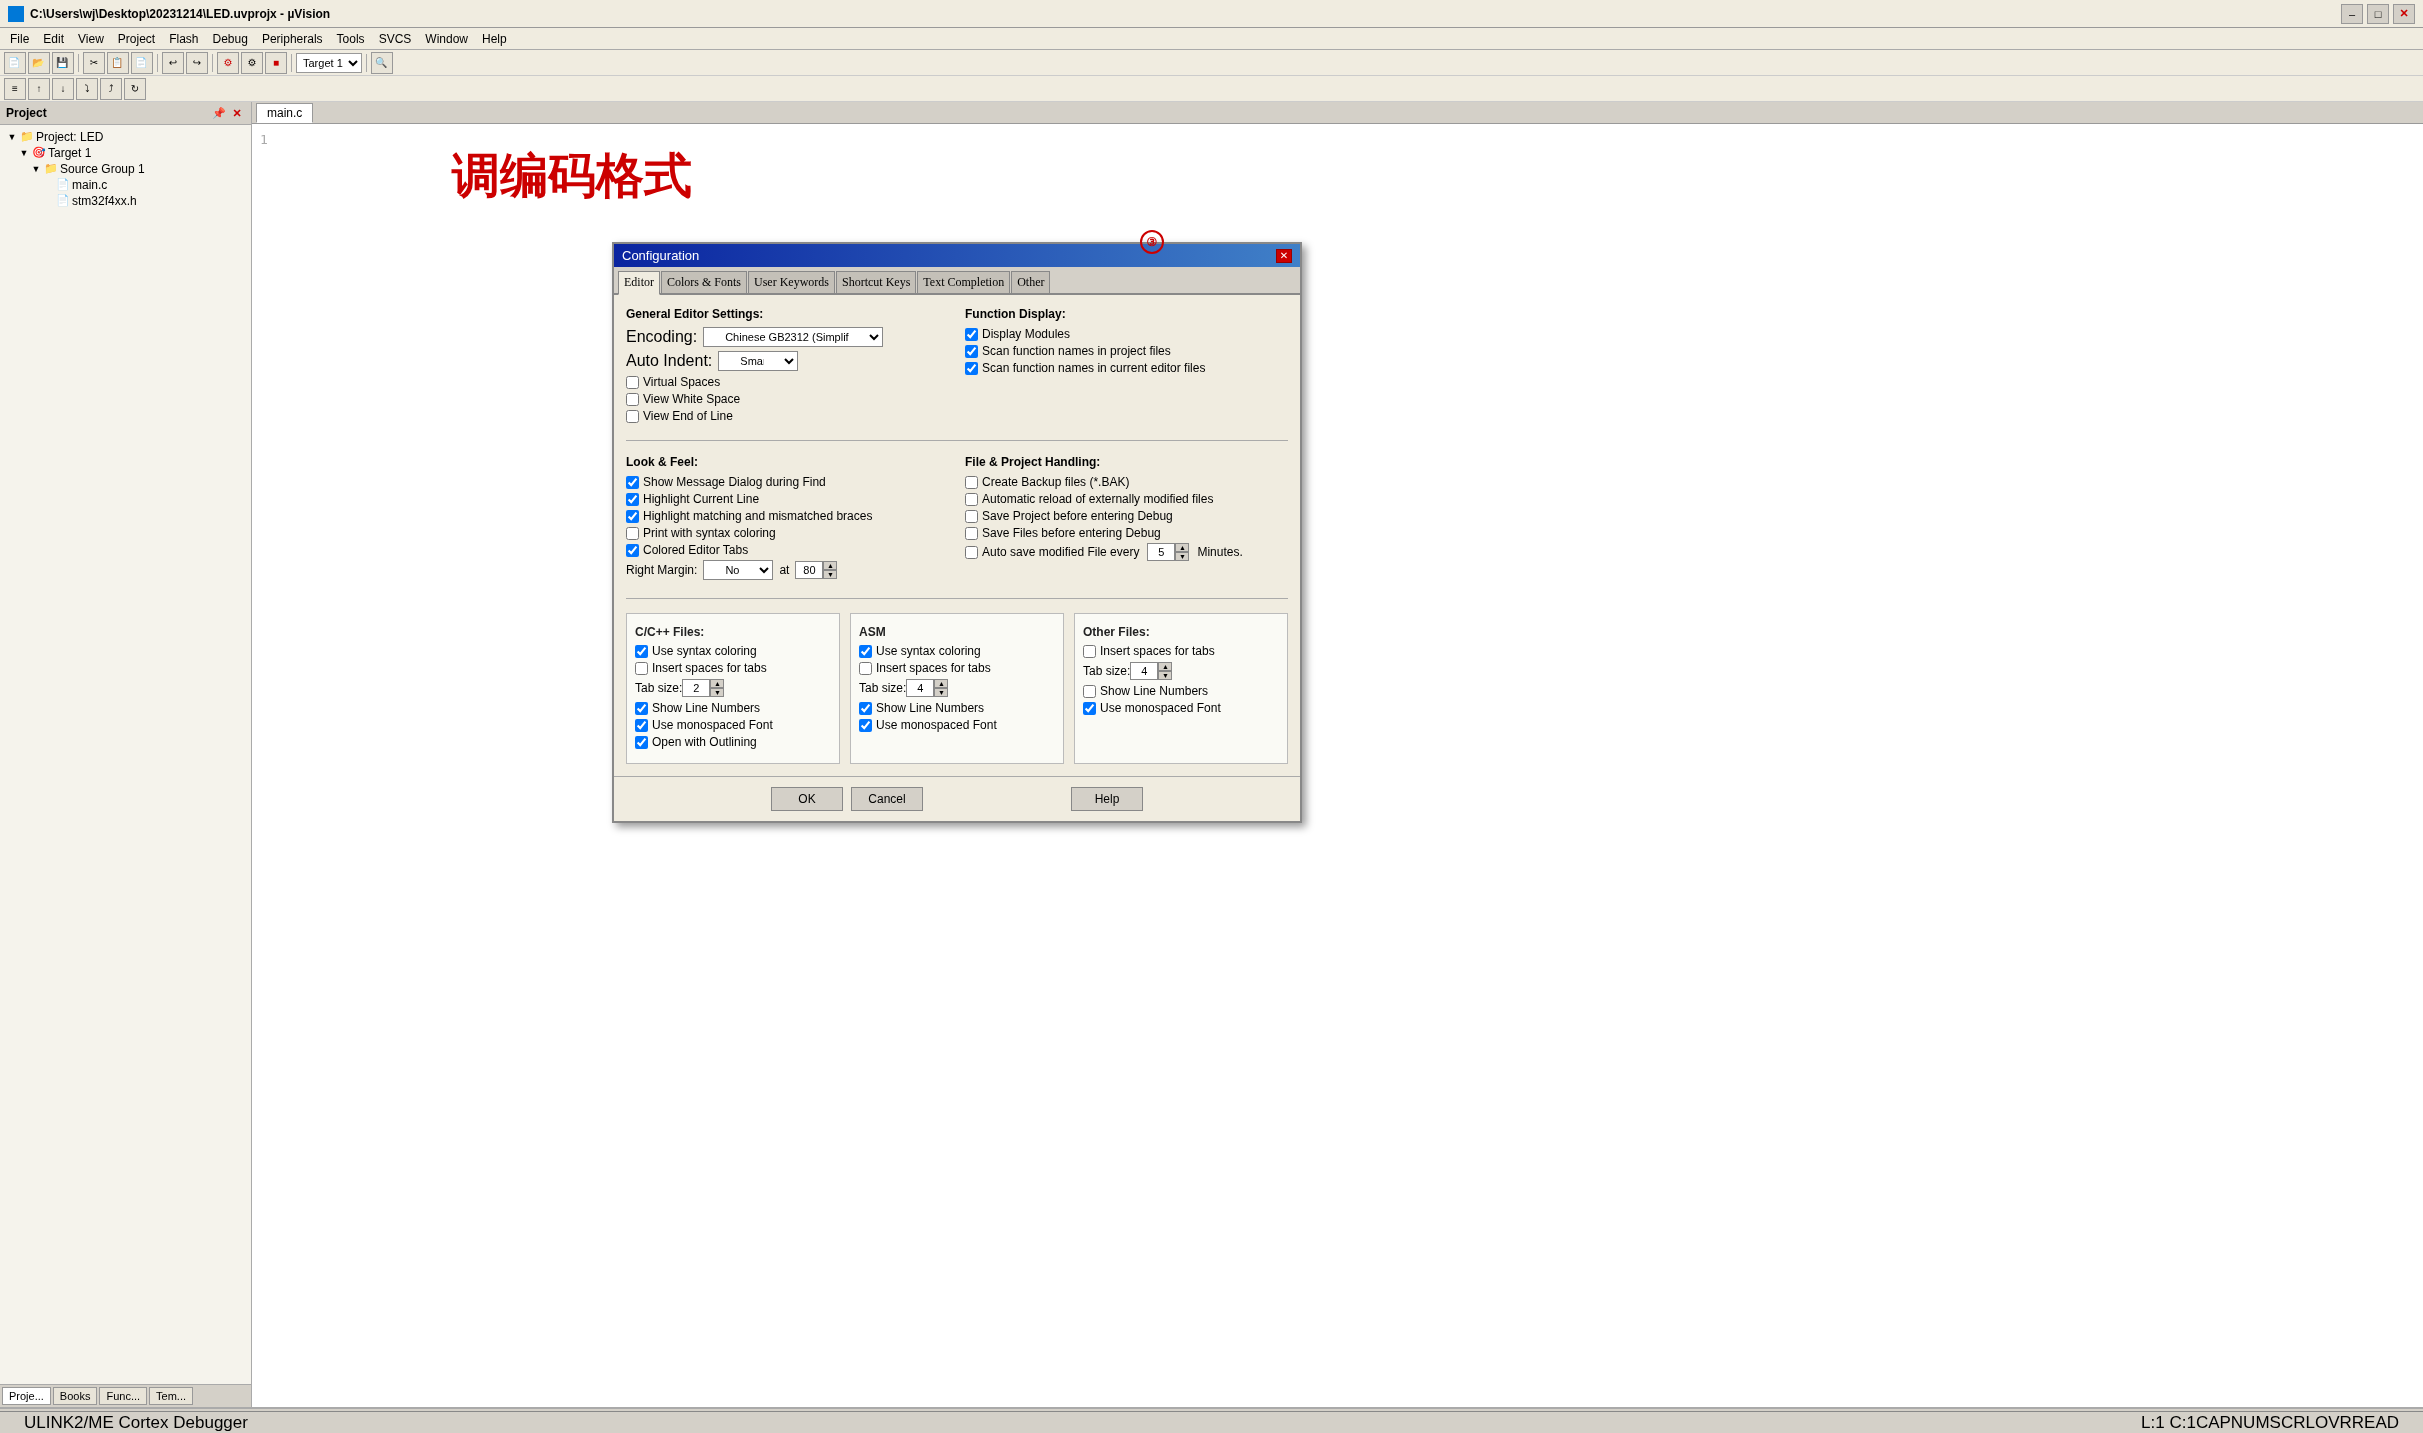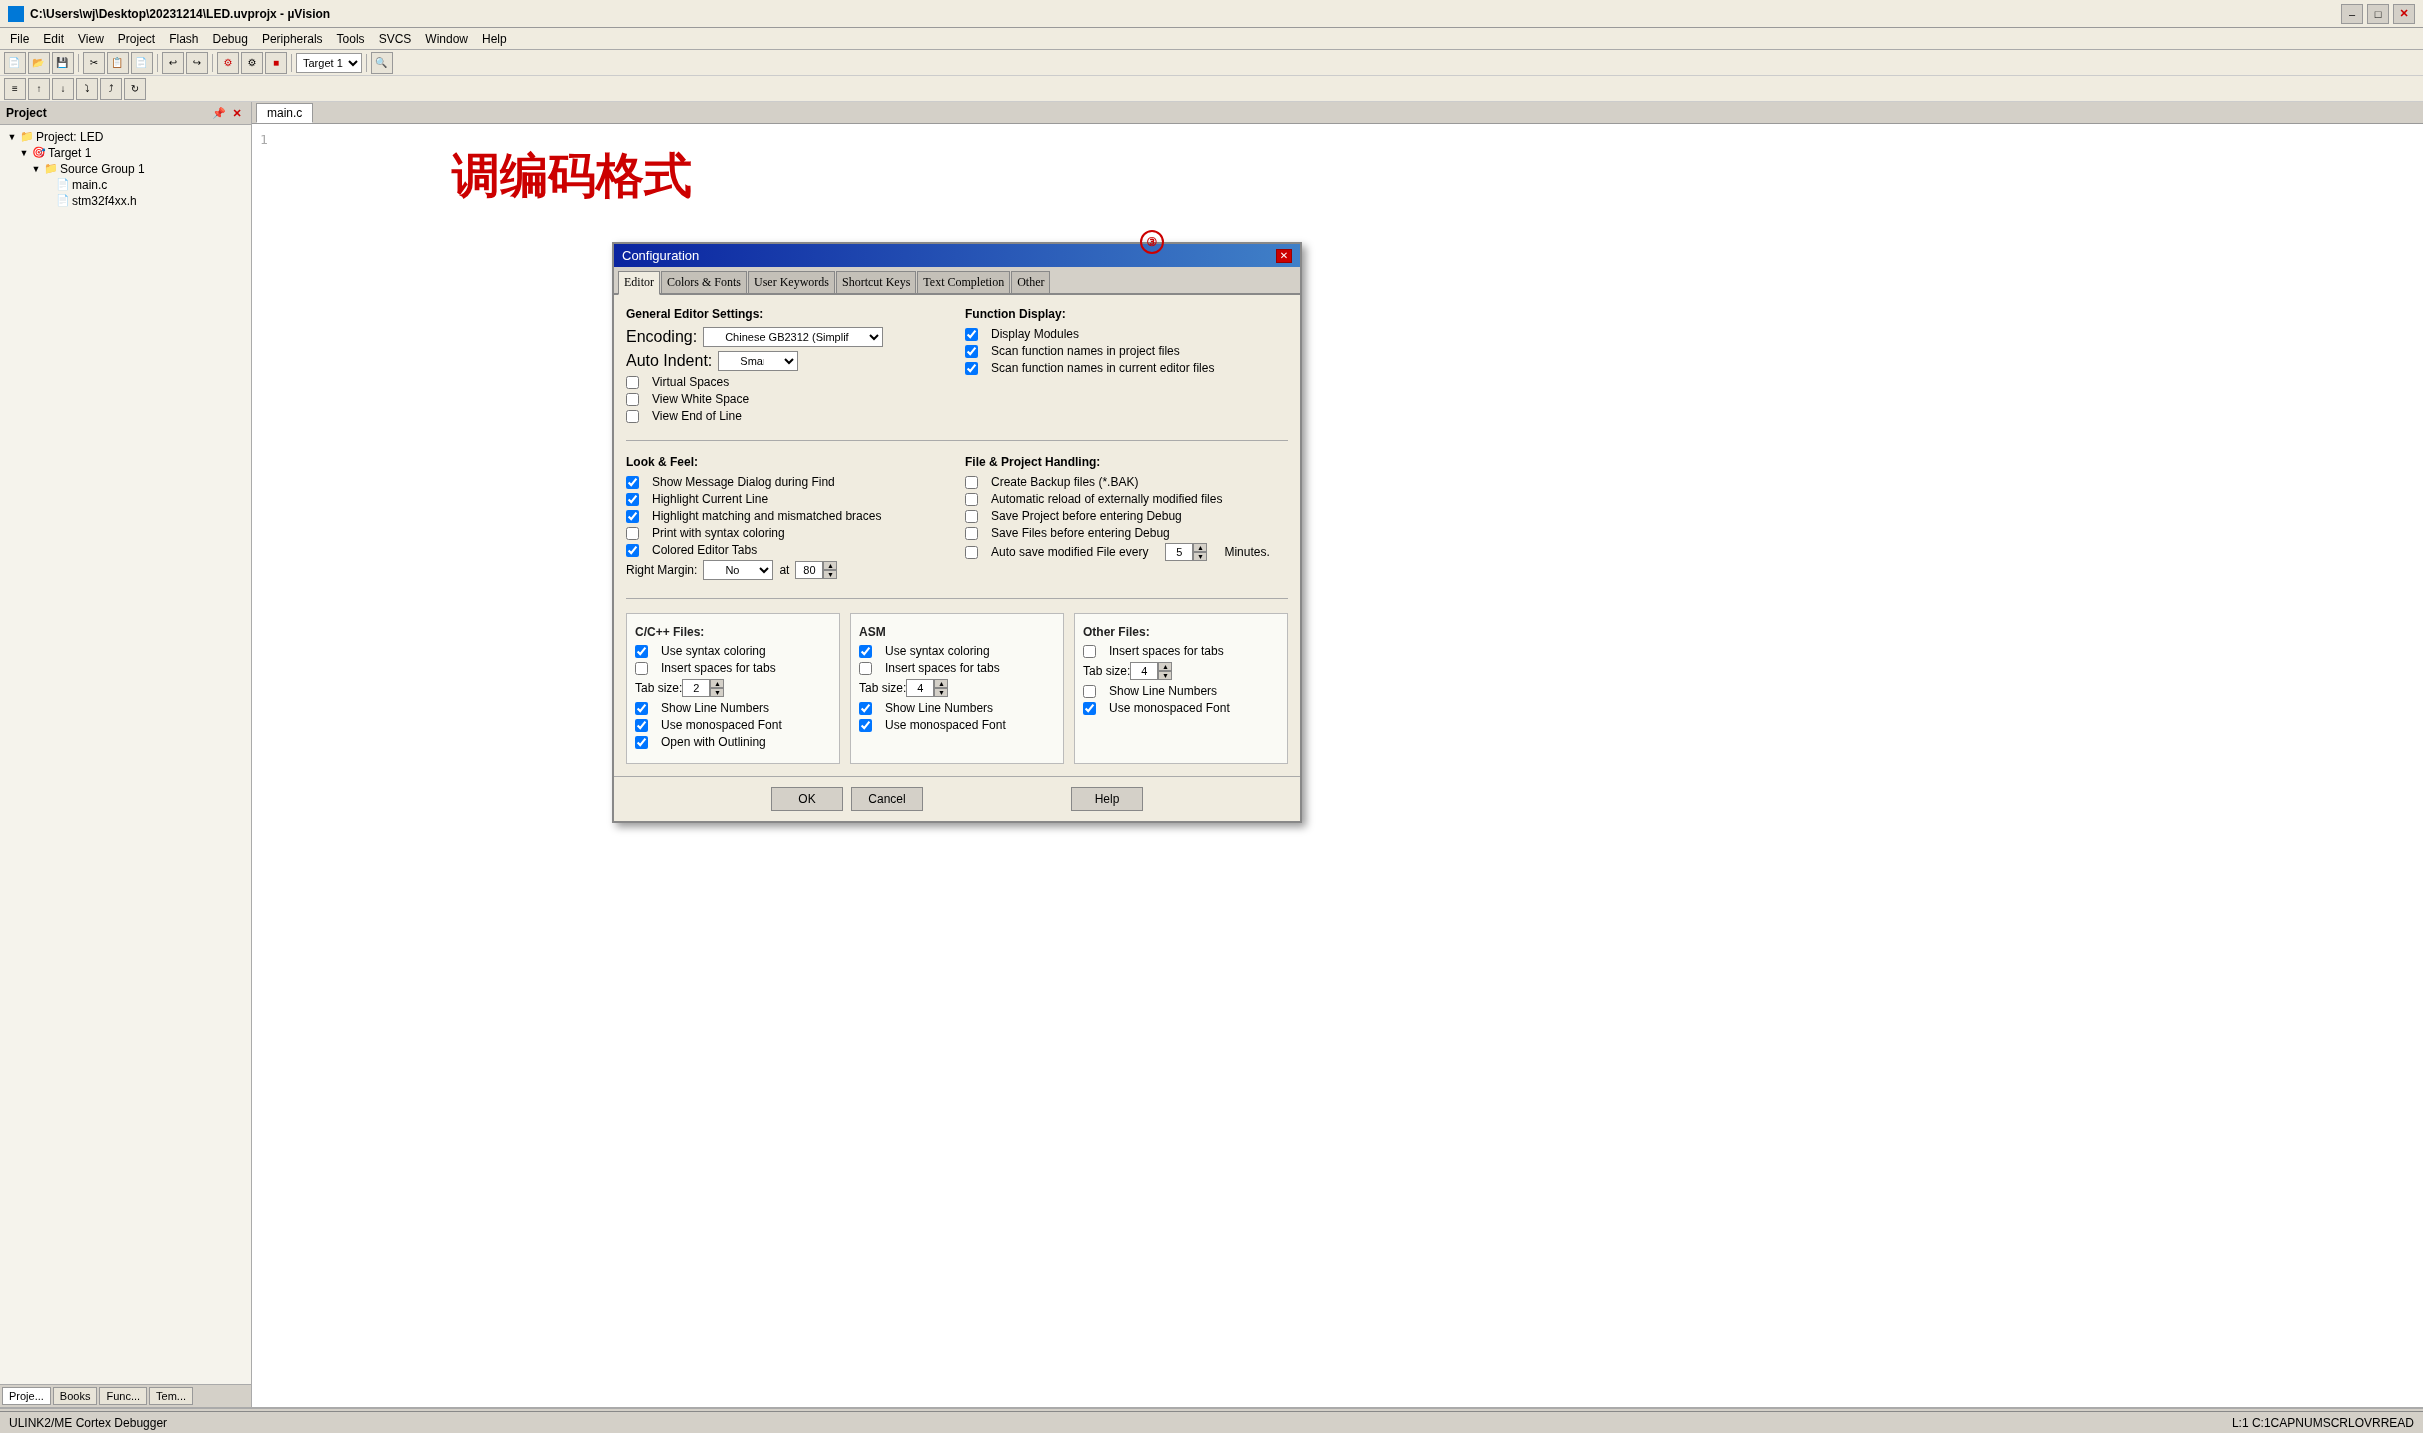--- a/index.html
+++ b/index.html
@@ -330,21 +330,21 @@
       background: #fff;
       border: 1px solid #888;
       padding: 0 17px;
     }
     .field-select-wide { width: 180px; }
     .field-select-mid { width: 80px; }
 
     .checkbox-row {
       display: flex;
       align-items: center;
-      gap: 13px;
+      gap: 4px;
       margin-bottom: 3px;
       font-size: 12px;
     }
     .checkbox-row input[type=checkbox] {
       width: 13px; height: 13px;
     }
 
     .separator-line {
       border: none;
       border-top: 1px solid #aaa;
@@ -428,22 +428,22 @@
       position: fixed;
       bottom: 0;
       left: 0;
       right: 0;
       height: 22px;
       background: #d4d0c8;
       border-top: 1px solid #888;
       display: flex;
       align-items: center;
       justify-content: space-between;
-      padding: 0 9px;
-      font-size: 12px;
+      padding: 0 24px;
+      font-size: 17px;
     }
     .status-right {
       display: flex;
     }
 
     
     .circle-annotation {
       position: absolute;
       width: 24px; height: 24px;
       border: 2px solid #c00;

